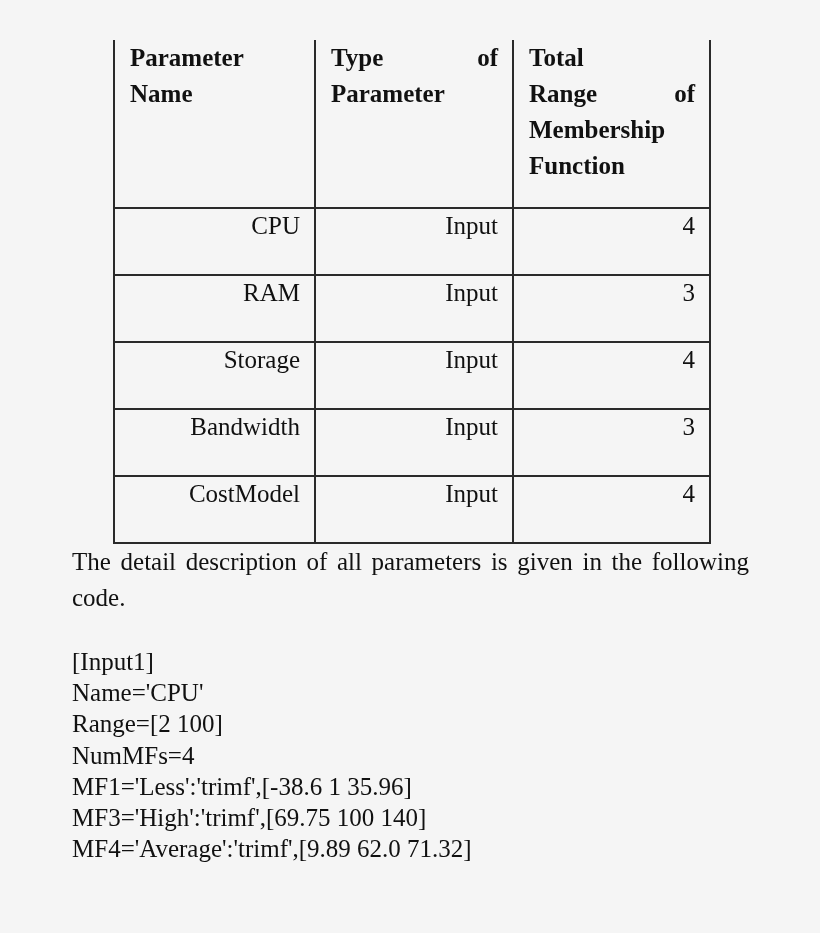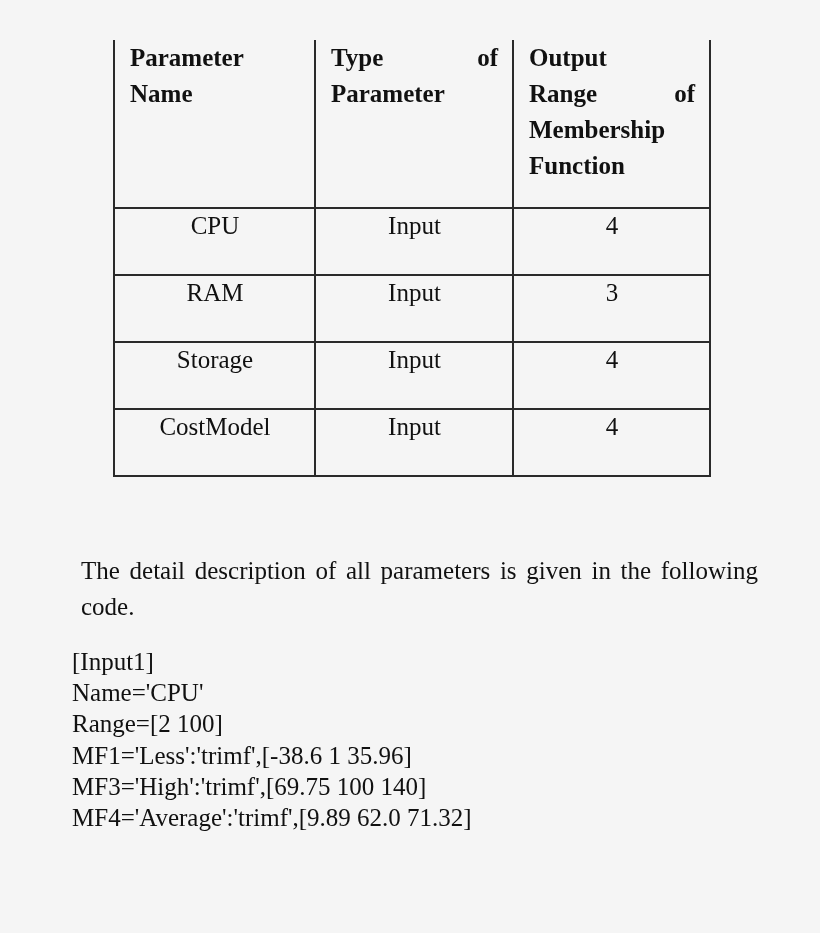--- a/index.html
+++ b/index.html
@@ -22,21 +22,21 @@
       width: 596px;
       border-collapse: collapse;
       table-layout: fixed;
     }
     .param-table col.c1 { width: 201px; }
     .param-table col.c2 { width: 198px; }
     .param-table col.c3 { width: 197px; }
     .param-table th, .param-table td {
       border: 2px solid #2a2a2a;
       vertical-align: top;
-      text-align: center;
+      text-align: right;
       padding: 0 14px 0 15px;
       font-size: 25px;
       line-height: 36px;
     }
     .param-table thead th {
       border-top: none;
       font-weight: bold;
       height: 167px;
       padding-top: 0;
       text-align: justify;
@@ -56,21 +56,21 @@
       line-height: 34px;
     }
     .paragraph {
       position: absolute;
       left: 72px;
       top: 544px;
       width: 677px;
       font-size: 25px;
       line-height: 36px;
       text-align: justify;
-      margin: 9px;
+      margin: 0;
     }
     .code-block {
       position: absolute;
       left: 72px;
       top: 646px;
       font-size: 25px;
       line-height: 31.2px;
       margin: 0;
     }
     .code-line {
@@ -91,21 +91,21 @@
     <tr>
       <th>
         <span class="line last">Parameter</span>
         <span class="line last">Name</span>
       </th>
       <th>
         <span class="line">Type of</span>
         <span class="line last">Parameter</span>
       </th>
       <th>
-        <span class="line last">Output</span>
+        <span class="line last">Total</span>
         <span class="line">Range of</span>
         <span class="line last">Membership</span>
         <span class="line last">Function</span>
       </th>
     </tr>
   </thead>
   <tbody>
     <tr>
       <td>CPU</td>
       <td>Input</td>
@@ -115,29 +115,35 @@
       <td>RAM</td>
       <td>Input</td>
       <td>3</td>
     </tr>
     <tr>
       <td>Storage</td>
       <td>Input</td>
       <td>4</td>
     </tr>
     <tr>
+      <td>Bandwidth</td>
+      <td>Input</td>
+      <td>3</td>
+    </tr>
+    <tr>
       <td>CostModel</td>
       <td>Input</td>
       <td>4</td>
     </tr>
   </tbody>
 </table>
 
 <p class="paragraph">The detail description of all parameters is given in the following code.</p>
 
 <div class="code-block">
   <span class="code-line">[Input1]</span>
   <span class="code-line">Name='CPU'</span>
   <span class="code-line">Range=[2 100]</span>
+  <span class="code-line">NumMFs=4</span>
   <span class="code-line">MF1='Less':'trimf',[-38.6 1 35.96]</span>
   <span class="code-line">MF3='High':'trimf',[69.75 100 140]</span>
   <span class="code-line">MF4='Average':'trimf',[9.89 62.0 71.32]</span>
 </div>
 
 </body></html>

